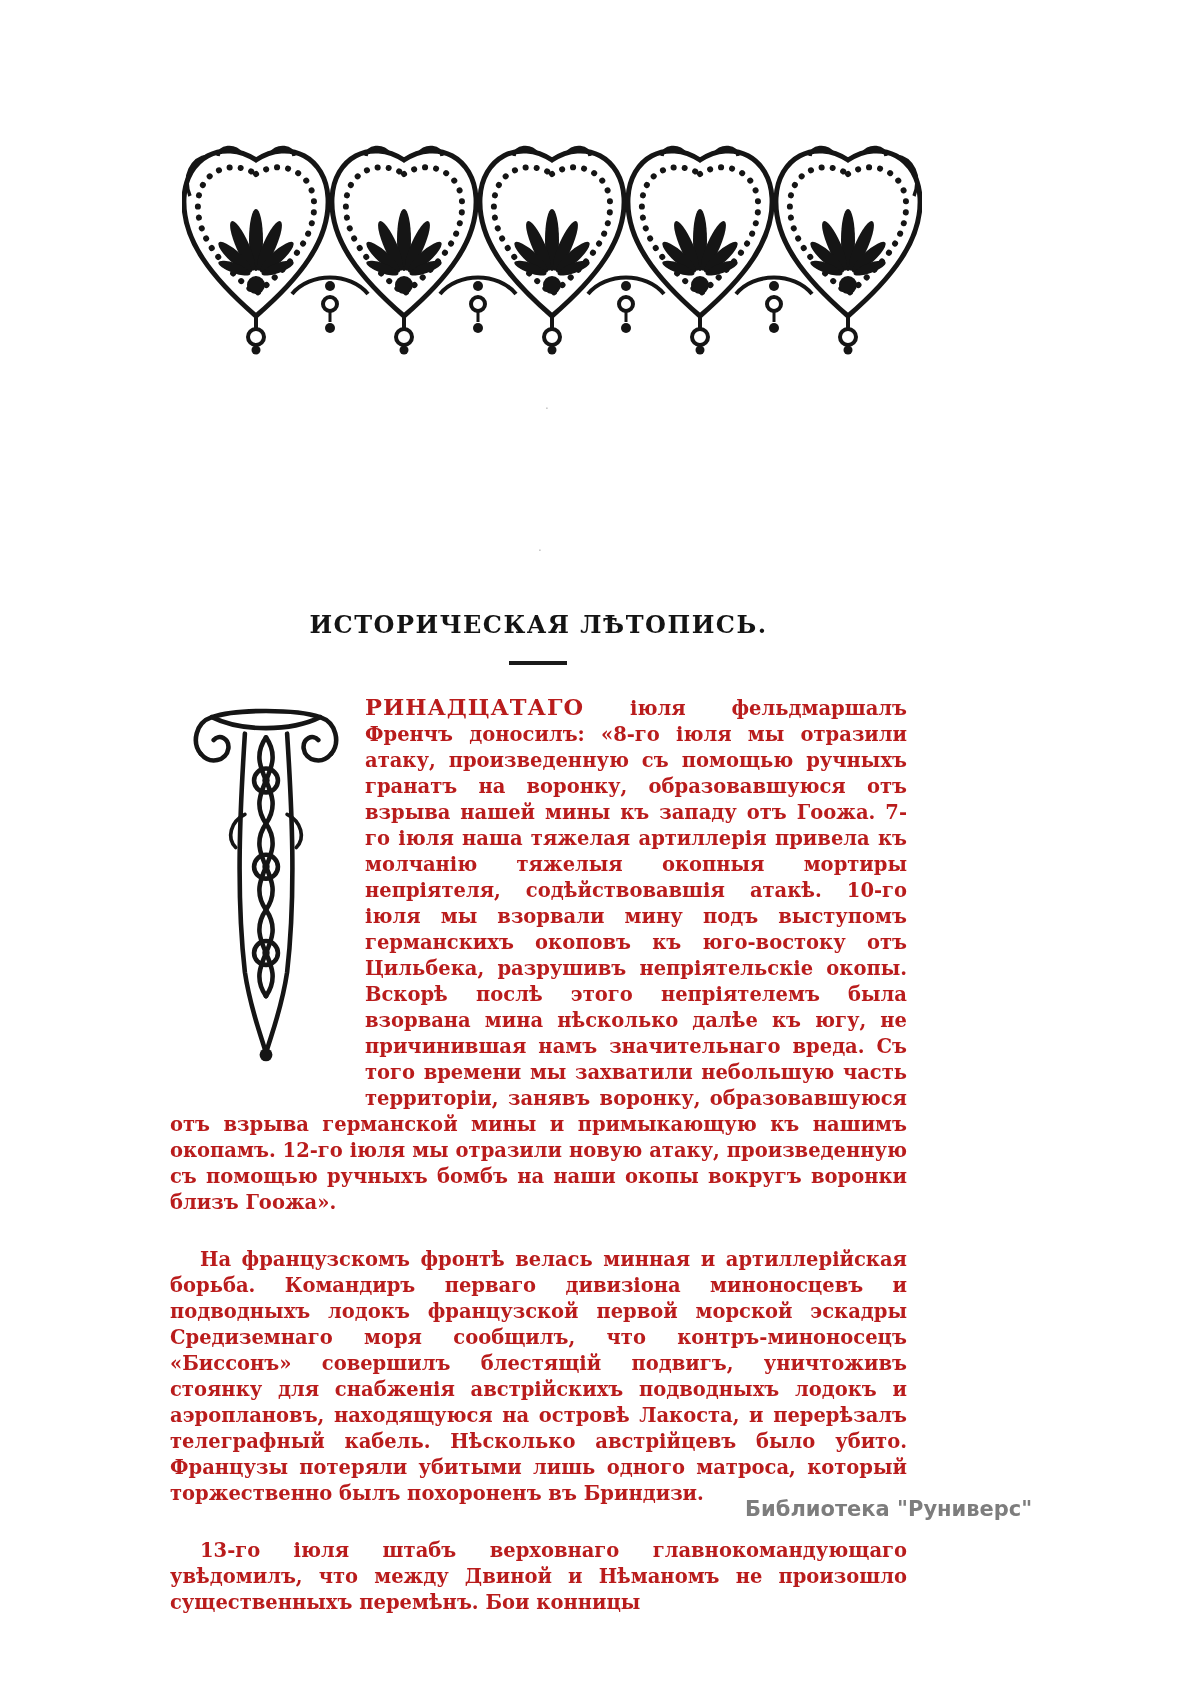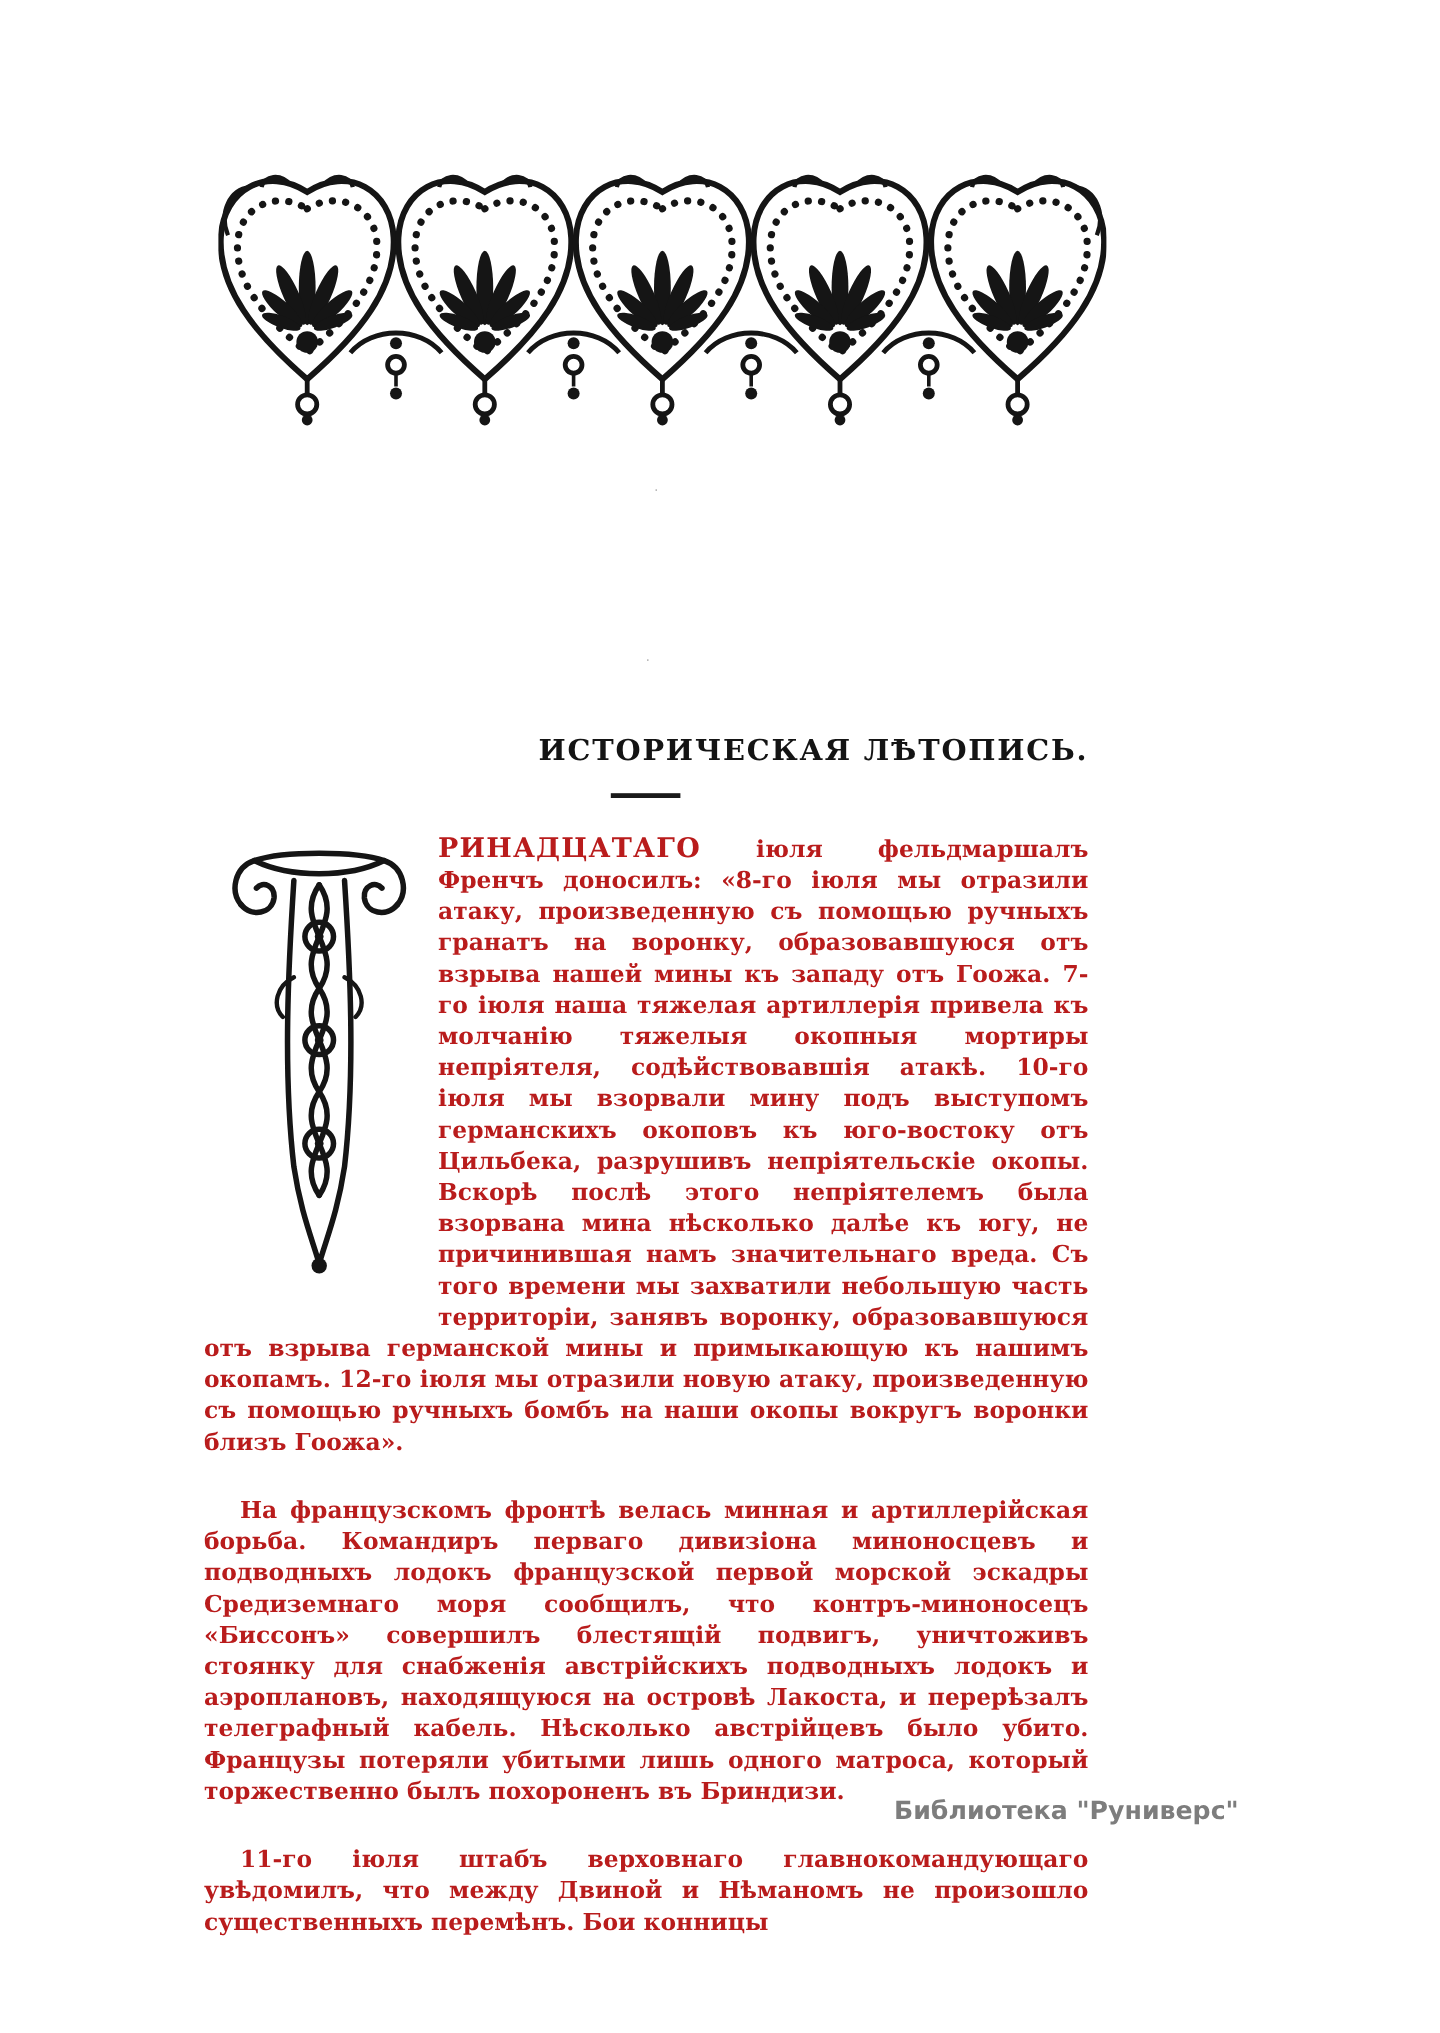--- a/index.html
+++ b/index.html
@@ -20,21 +20,21 @@
     top: 136px;
     width: 740px;
     height: 222px;
   }
 
   .page-title {
     position: absolute;
     left: 170px;
     top: 594px;
     width: 737px;
-    text-align: right;
+    text-align: center;
     font-weight: bold;
     font-size: 24px;
     letter-spacing: 1.5px;
     white-space: nowrap;
     color: #141414;
   }
 
   .title-divider {
     position: absolute;
     left: 509px;
@@ -178,18 +178,18 @@
         <circle cx="85" cy="177" r="4" fill="#151515"></circle>
         <circle cx="85" cy="271" r="4" fill="#151515"></circle>
       </svg>
       <span class="hidden-letter">Т</span>
     </div>
 
     <p class="para first"><span class="lead-word">РИНАДЦАТАГО</span><span> іюля фельдмаршалъ Френчъ доносилъ: «8-го іюля мы отразили атаку, произведенную съ помощью ручныхъ гранатъ на воронку, образовавшуюся отъ взрыва нашей мины къ западу отъ Гоожа. 7-го іюля наша тяжелая артиллерія привела къ молчанію тяжелыя окопныя мортиры непріятеля, содѣйствовавшія атакѣ. 10-го іюля мы взорвали мину подъ выступомъ германскихъ окоповъ къ юго-востоку отъ Цильбека, разрушивъ непріятельскіе окопы. Вскорѣ послѣ этого непріятелемъ была взорвана мина нѣсколько далѣе къ югу, не причинившая намъ значительнаго вреда. Съ того времени мы захватили небольшую часть территоріи, занявъ воронку, образовавшуюся отъ взрыва германской мины и примыкающую къ нашимъ окопамъ. 12-го іюля мы отразили новую атаку, произведенную съ помощью ручныхъ бомбъ на наши окопы вокругъ воронки близъ Гоожа».</span></p>
 
     <p class="para indented">На французскомъ фронтѣ велась минная и артиллерійская борьба. Командиръ перваго дивизіона миноносцевъ и подводныхъ лодокъ французской первой морской эскадры Средиземнаго моря сообщилъ, что контръ-миноносецъ «Биссонъ» совершилъ блестящій подвигъ, уничтоживъ стоянку для снабженія австрійскихъ подводныхъ лодокъ и аэроплановъ, находящуюся на островѣ Лакоста, и перерѣзалъ телеграфный кабель. Нѣсколько австрійцевъ было убито. Французы потеряли убитыми лишь одного матроса, который торжественно былъ похороненъ въ Бриндизи.</p>
 
-    <p class="para indented">11-го іюля штабъ верховнаго главнокомандующаго увѣдомилъ, что между Двиной и Нѣманомъ не произошло существенныхъ перемѣнъ. Бои конницы</p>
+    <p class="para indented">13-го іюля штабъ верховнаго главнокомандующаго увѣдомилъ, что между Двиной и Нѣманомъ не произошло существенныхъ перемѣнъ. Бои конницы</p>
   </main>
 
   <div class="library-watermark">Библиотека "Руниверс"</div>
 
 </div>
 
 </body></html>

